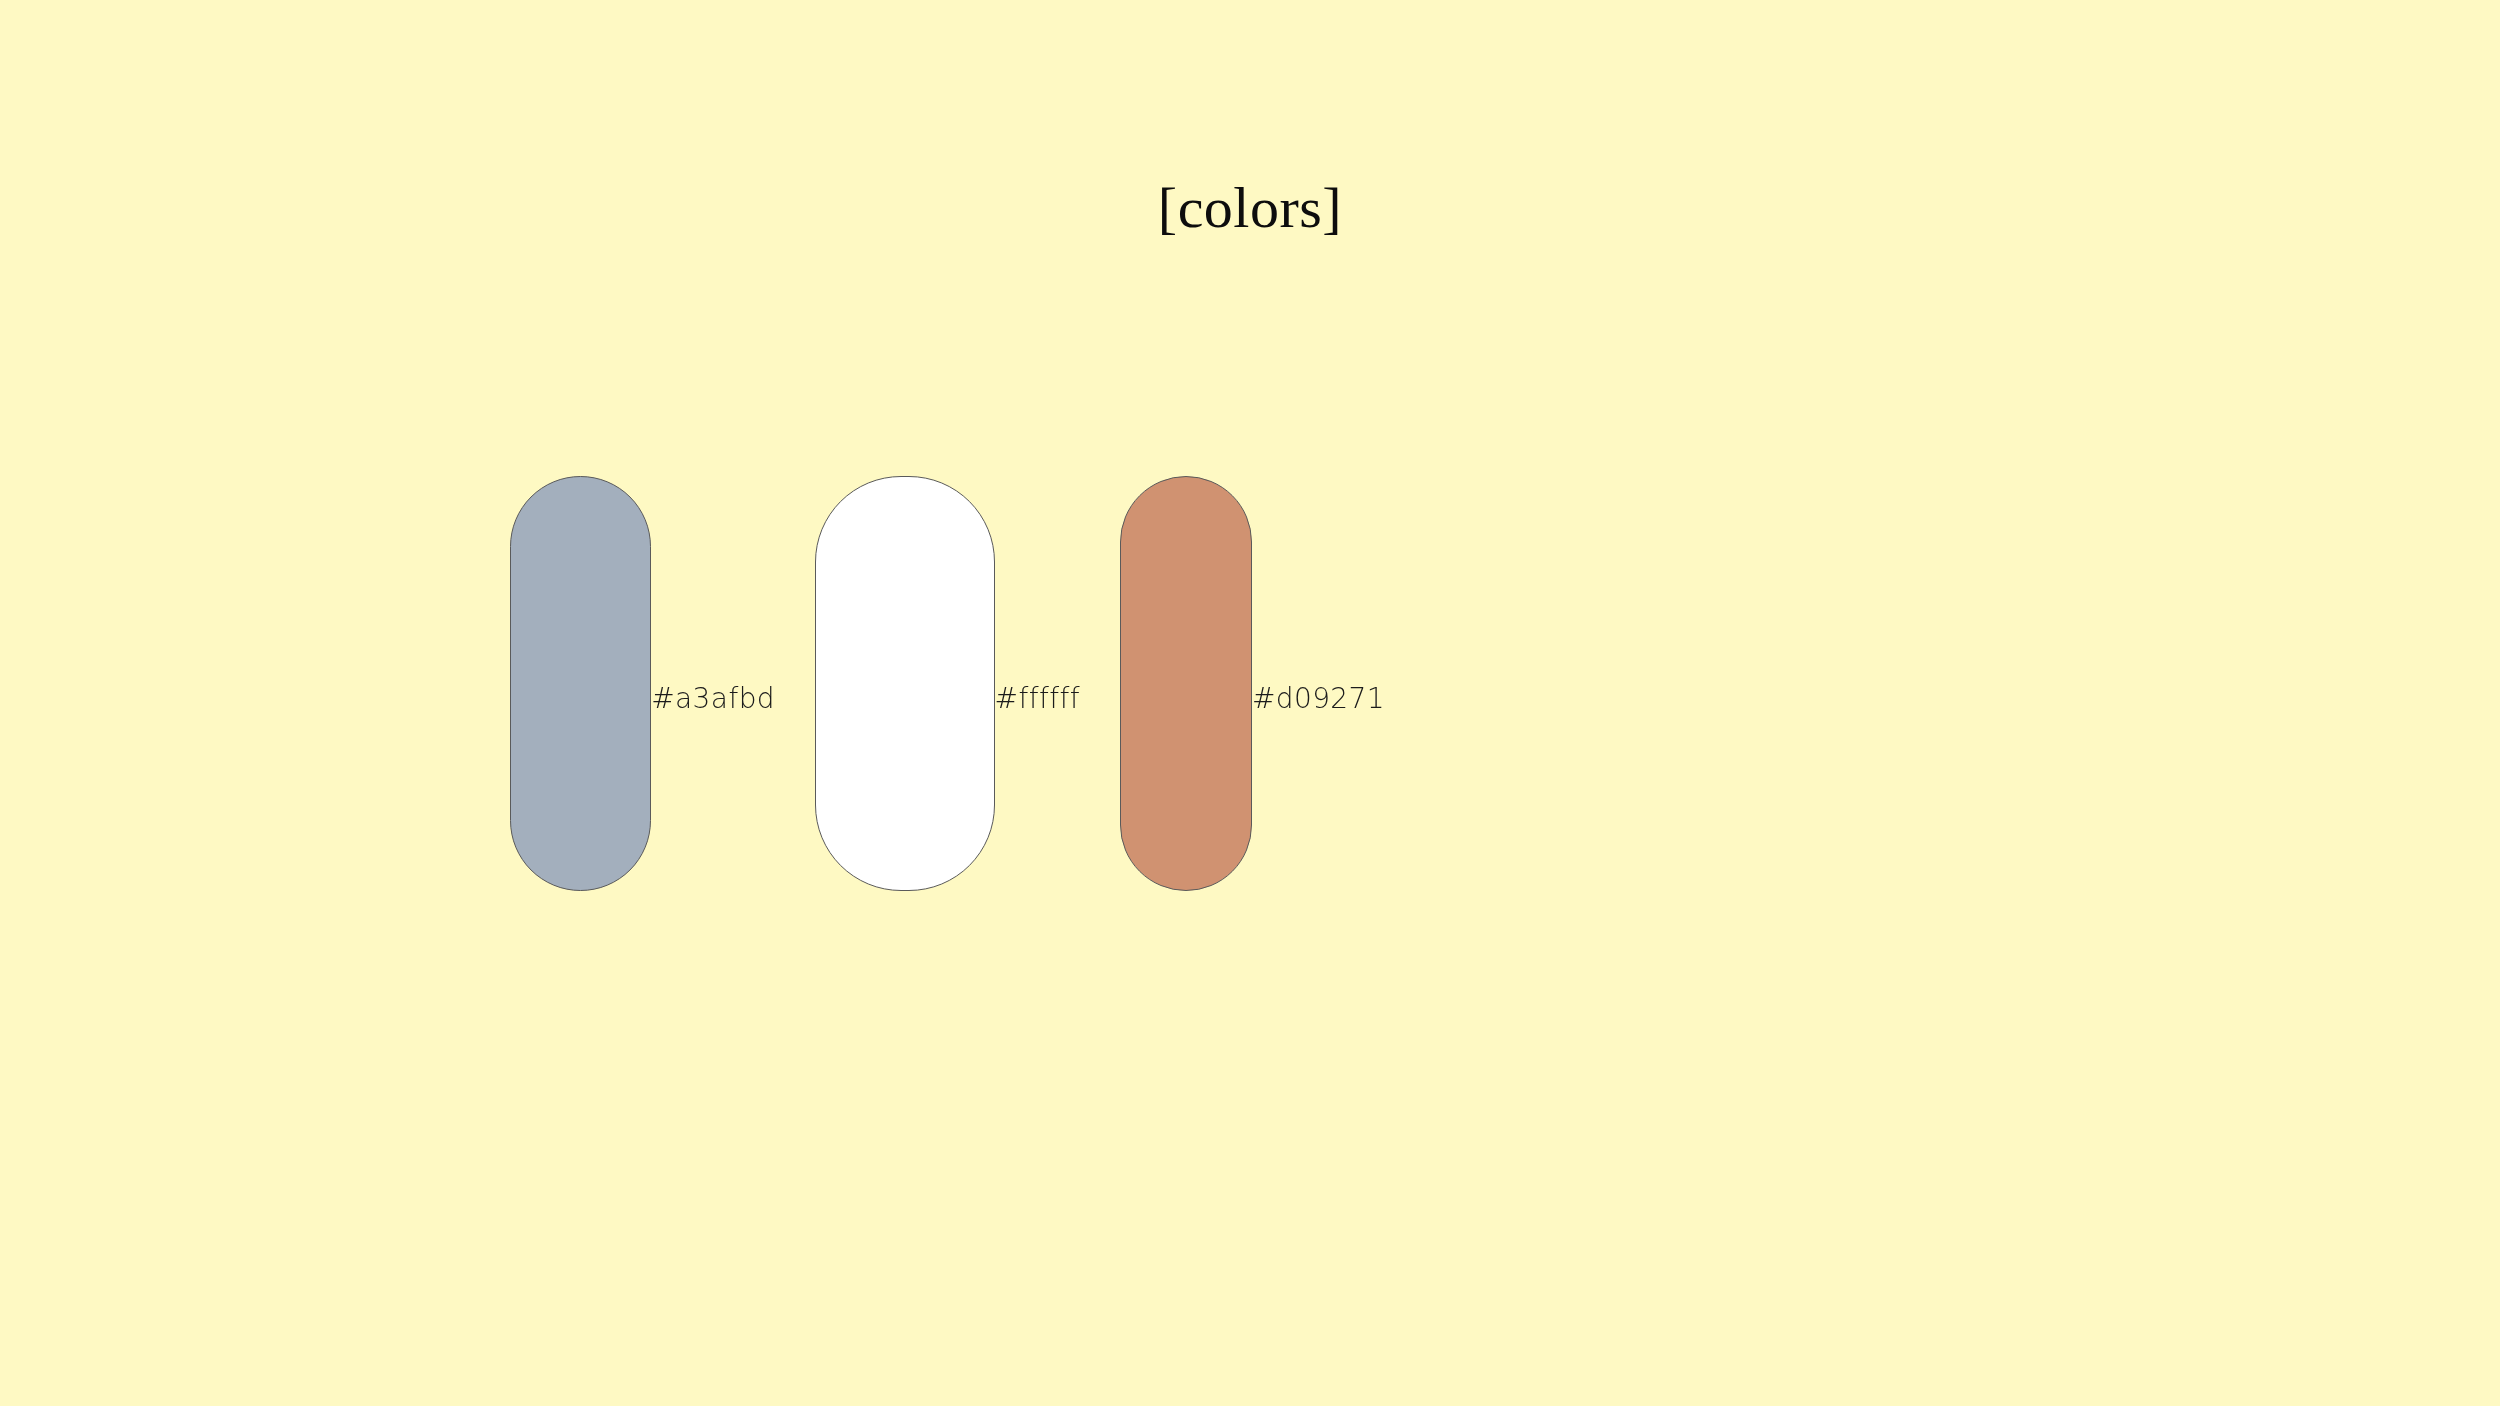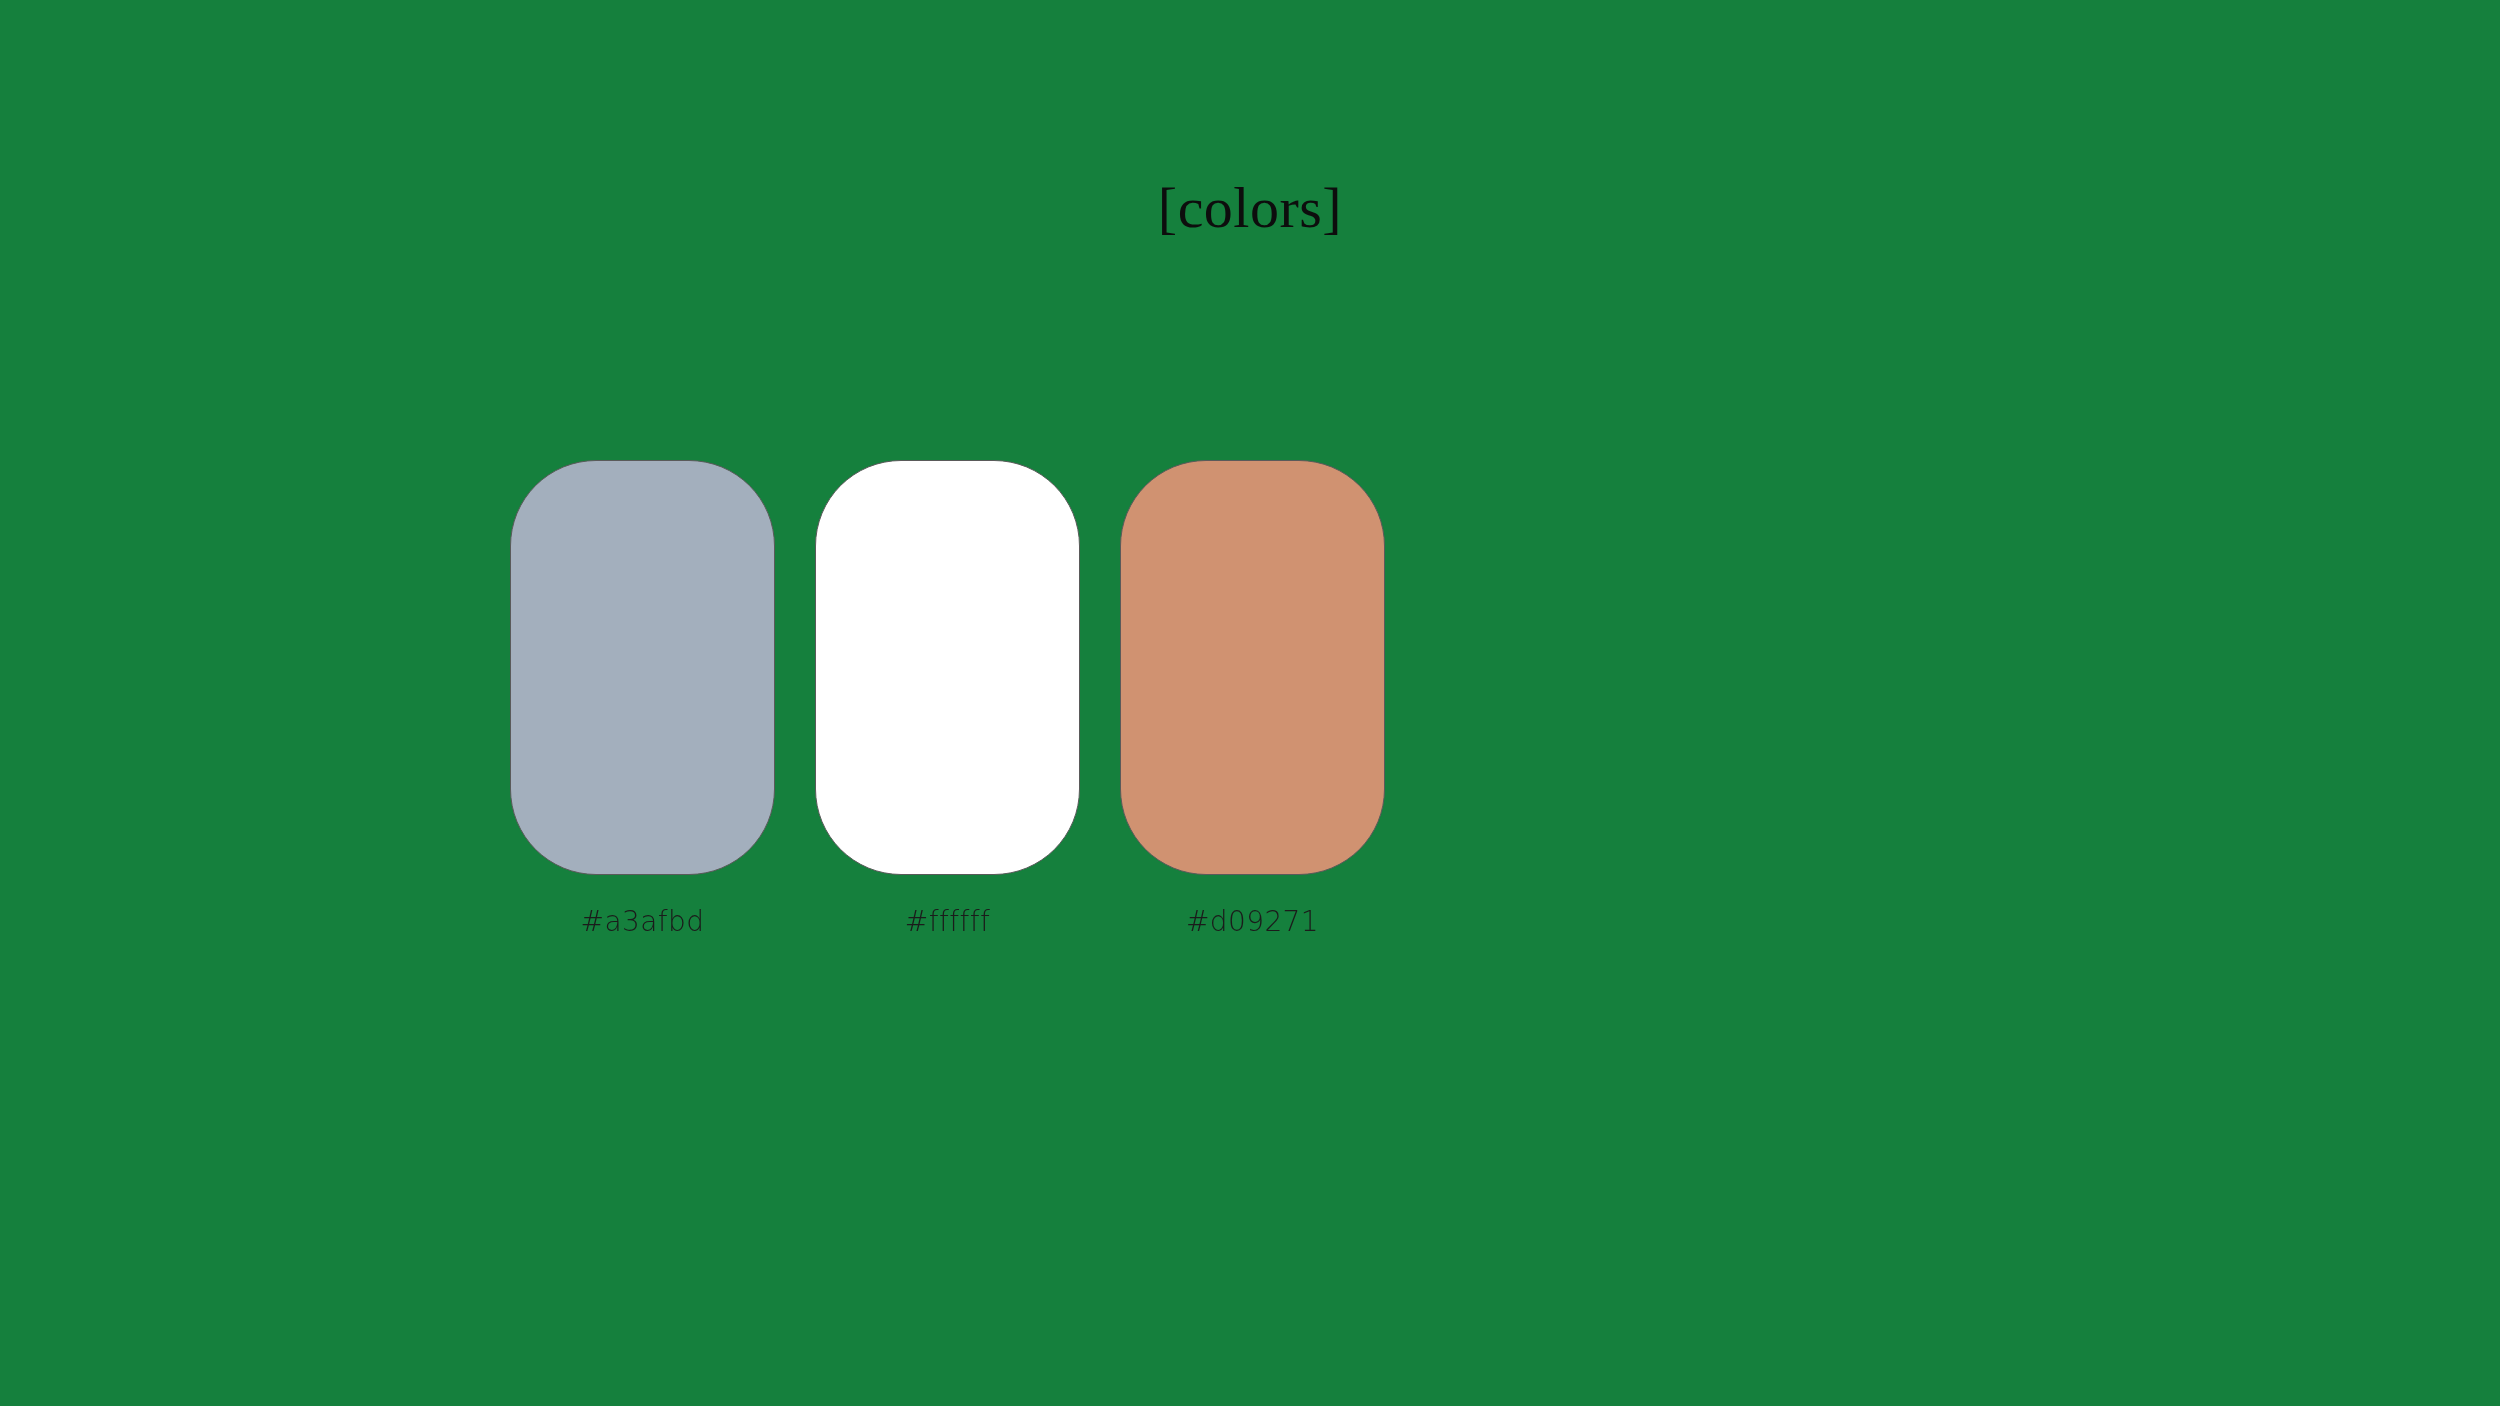--- a/index.html
+++ b/index.html
@@ -14,21 +14,21 @@
     font-family: "Liberation Sans", sans-serif;
     overflow: hidden;
     position: relative;
   }
 
   .page {
     position: absolute;
     inset: 0;
     width: 2500px;
     height: 1406px;
-    background: #15803d;
+    background: #fef9c3;
   }
 
   
   .title {
     position: absolute;
     left: 0;
     top: 176px;
     width: 2500px;
     text-align: center;
     font-family: "Liberation Serif", "DejaVu Serif", serif;
@@ -50,22 +50,23 @@
     display: flex;
     flex-direction: row;
     align-items: flex-start;
     justify-content: flex-start;
     gap: 40px;
   }
 
   .swatch-cell {
     width: 265px;
     display: flex;
-    flex-direction: column;
+    flex-direction: row;
     align-items: center;
+    margin-top: 16px;
   }
 
   .swatch-chip {
     width: 265px;
     height: 415px;
     border-radius: 86px;
     border: 1px solid #5a5a5a;
     box-sizing: border-box;
     background: #ffffff;
   }

